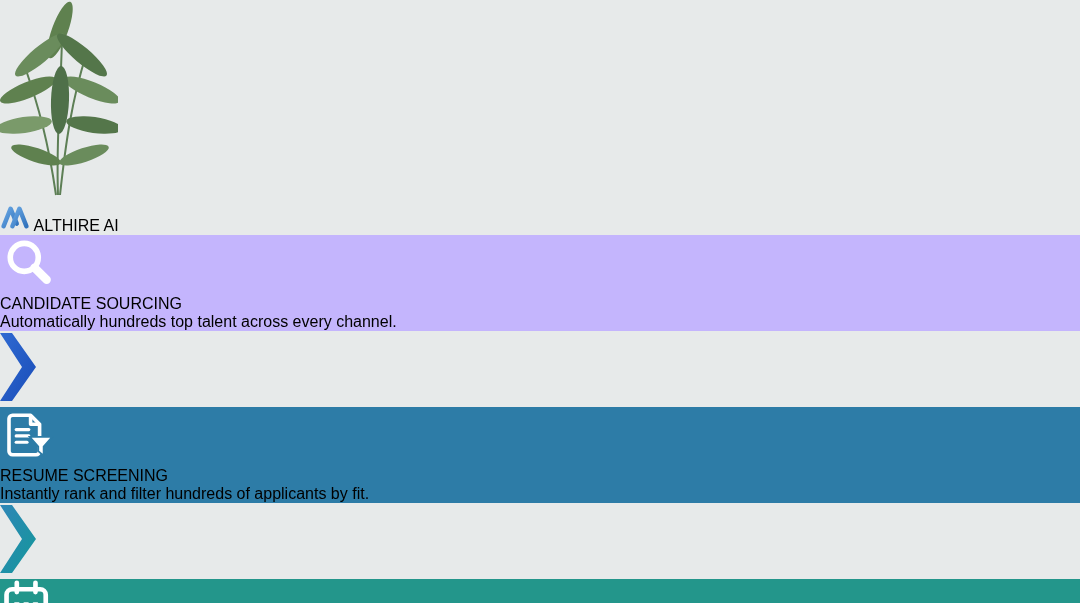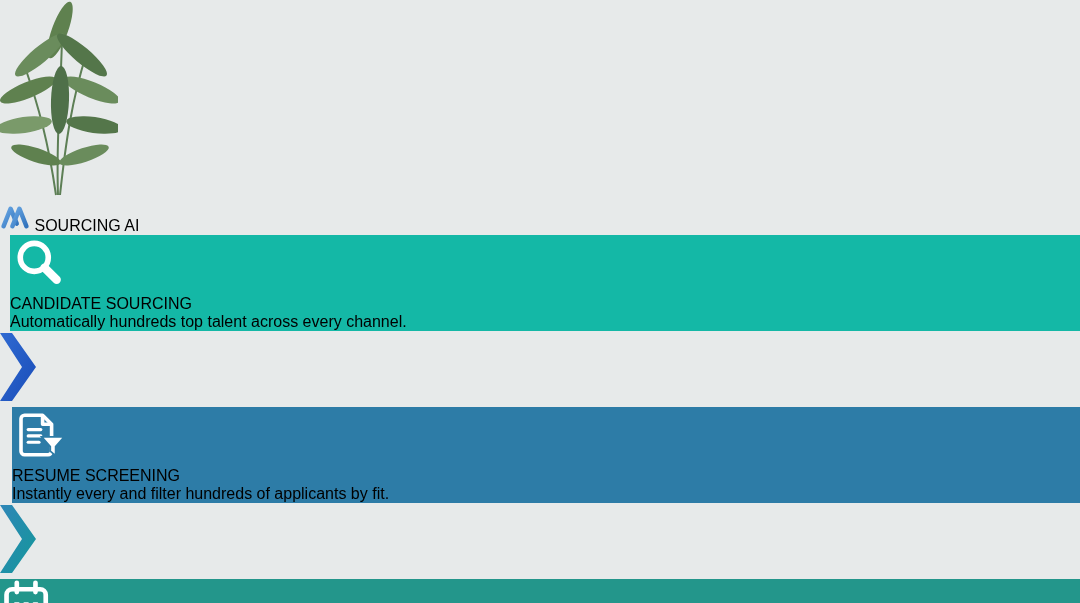--- a/index.html
+++ b/index.html
@@ -118,28 +118,28 @@
             <linearGradient id="lg" x1="0" y1="0" x2="1" y2="1">
               <stop offset="0" stop-color="#6aa8e4"></stop>
                 <stop offset="1" stop-color="#3173bd"></stop>
             </linearGradient>
           </defs>
           <g stroke="url(#lg)" stroke-width="5" fill="none" stroke-linecap="round" stroke-linejoin="round">
             <path d="M4 25 L12 5 L19 22"></path>
             <path d="M14 25 L22 5 L30 25"></path>
           </g>
         </svg>
-        <span class="logo-text">SOURCING AI</span>
+        <span class="logo-text">ALTHIRE AI</span>
       </div>
 
 
       <div class="cards">
 
         
-        <div class="card" style="background: #14b8a6; margin-left: 10px;">
+        <div class="card" style="background: #c4b5fd;">
           <div class="card-icon">
             <svg width="56" height="56" viewBox="0 0 60 60">
               <circle cx="26" cy="24" r="15" stroke="#fff" stroke-width="6" fill="none"></circle>
               <line x1="37" y1="35" x2="50" y2="48" stroke="#fff" stroke-width="9" stroke-linecap="round"></line>
             </svg>
           </div>
           <div class="card-title">CANDIDATE SOURCING</div>
           <div class="card-desc">Automatically hundreds top talent across every channel.</div>
         </div>
 
@@ -147,37 +147,37 @@
           <defs>
               <linearGradient id="g1" x1="0" y1="0" x2="1" y2="1">
             <stop offset="0" stop-color="#2f6ad2"></stop>
                 <stop offset="1" stop-color="#1a4db8"></stop>
               </linearGradient>
             </defs>
           <polygon points="0,2 12,2 36,36 12,70 0,70 22,36" fill="url(#g1)"></polygon>
         </svg>
 
         
-        <div class="card" style="background: rgb(45, 124, 167); margin-left: 12px;">
+        <div class="card" style="background: rgb(45, 124, 167);">
           <div class="card-icon">
             <svg width="54" height="56" viewBox="0 0 60 60">
               <g stroke="#fff" stroke-width="4" fill="none" stroke-linejoin="round">
                 <path d="M14 8 h20 l10 10 v30 a4 4 0 0 1 -4 4 h-26 a4 4 0 0 1 -4 -4 v-36 a4 4 0 0 1 4 -4 z"></path>
                 <path d="M34 8 v10 h10"></path>
               </g>
               <g stroke="#fff" stroke-width="3.5" stroke-linecap="round">
                 <line x1="18" y1="24" x2="32" y2="24"></line>
                 <line x1="18" y1="31" x2="32" y2="31"></line>
                 <line x1="18" y1="38" x2="30" y2="38"></line>
               </g>
               <path d="M33 32 h25 l-9.5 11 v10 l-6 -5 v-5 z" fill="#fff" stroke="#2d7ca7" stroke-width="2"></path>
             </svg>
           </div>
           <div class="card-title">RESUME SCREENING</div>
-          <div class="card-desc">Instantly every and filter hundreds of applicants by fit.</div>
+          <div class="card-desc">Instantly rank and filter hundreds of applicants by fit.</div>
         </div>
 
         <svg class="arrow" width="36" height="72" viewBox="0 0 36 72">
           <defs>
               <linearGradient id="g2" x1="0" y1="0" x2="1" y2="1">
             <stop offset="0" stop-color="#2f86b8"></stop>
                 <stop offset="1" stop-color="#13989a"></stop>
               </linearGradient>
             </defs>
           <polygon points="0,2 12,2 36,36 12,70 0,70 22,36" fill="url(#g2)"></polygon>

